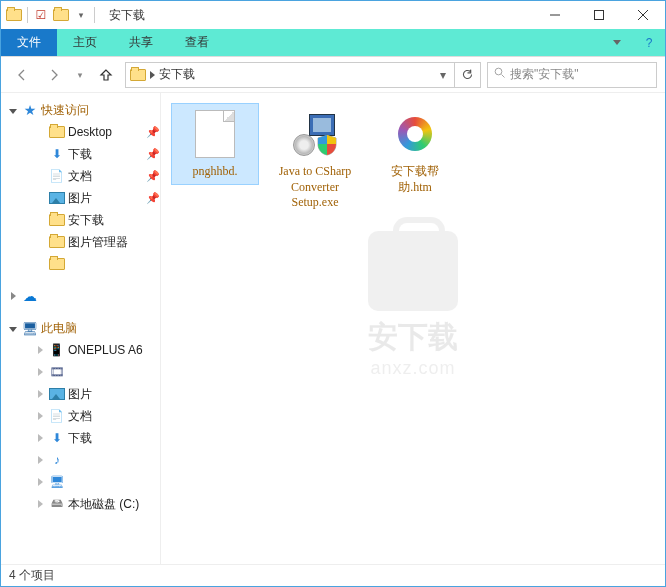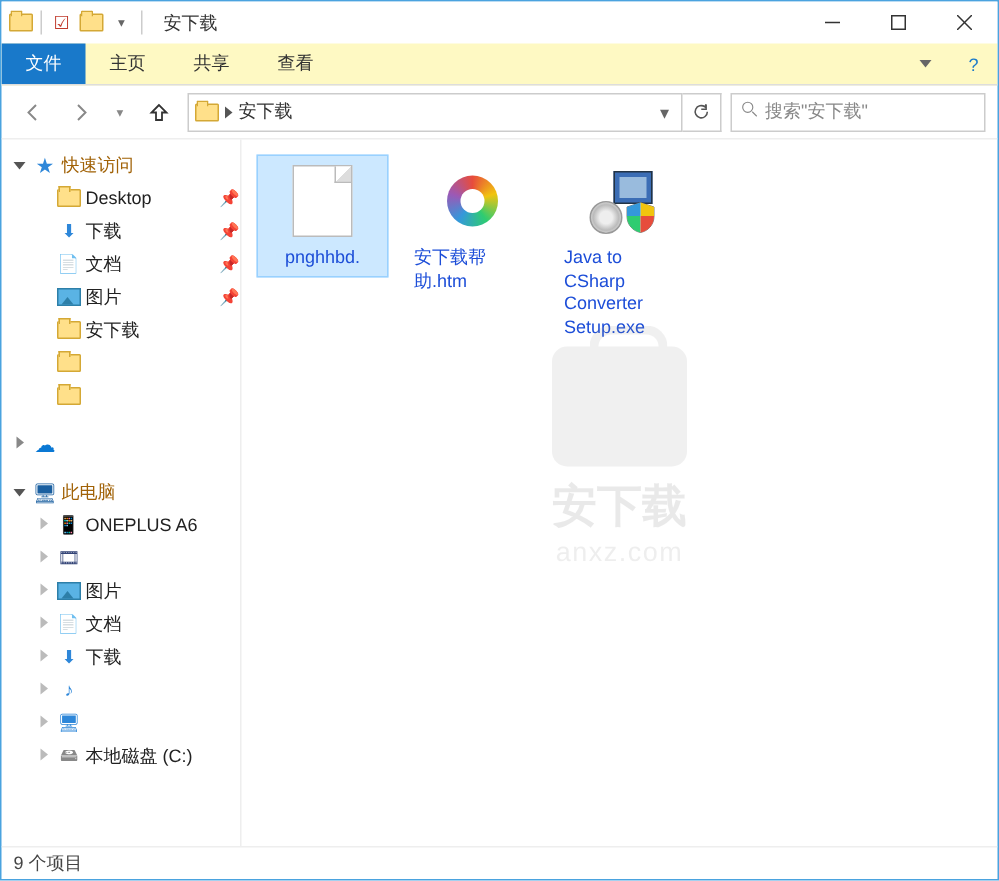--- a/index.html
+++ b/index.html
@@ -8,21 +8,21 @@
 .titlebar { height: 28px; display: flex; align-items: center; background: #fff; }
 .titlebar .qat { display: flex; align-items: center; gap: 2px; padding: 0 4px; }
 .qat-icon { width: 18px; height: 18px; display: flex; align-items: center; justify-content: center; }
 .folder-mini { width: 16px; height: 12px; background: #ffe08a; border: 1px solid #d4a835; border-radius: 1px; position: relative; }
 .folder-mini::before { content:""; position:absolute; top:-3px; left:0; width:6px; height:3px; background:#ffe08a; border:1px solid #d4a835; border-bottom:none; border-radius:1px 1px 0 0; }
 .qat-sep { width: 1px; height: 16px; background: #ccc; margin: 0 2px; }
 .titlebar .title { flex: 1; text-align: left; padding-left: 8px; color: #333; }
 .win-controls { display: flex; }
 .win-btn { width: 44px; height: 28px; display: flex; align-items: center; justify-content: center; color: #333; }
 
-.ribbon-tabs { height: 28px; display: flex; align-items: stretch; border-bottom: 1px solid #ddd; background: #fef9c3; justify-content: center; }
+.ribbon-tabs { height: 28px; display: flex; align-items: stretch; border-bottom: 1px solid #ddd; background: #5eead4; justify-content: center; }
 .ribbon-tab { padding: 0 16px; display: flex; align-items: center; color: #333; cursor: pointer; }
 .ribbon-tab.file { background: #1979ca; color: #fff; }
 .ribbon-spacer { flex: 1; }
 .ribbon-expand { width: 32px; display: flex; align-items: center; justify-content: center; color: #666; }
 
 .navbar { height: 36px; display: flex; align-items: center; padding: 4px 8px; gap: 6px; border-bottom: 1px solid #eee; }
 .nav-btn { width: 26px; height: 26px; display: flex; align-items: center; justify-content: center; color: #888; border-radius: 2px; }
 .nav-btn.enabled { color: #333; }
 .addressbar { flex: 1; height: 26px; border: 1px solid #ccc; display: flex; align-items: center; padding: 0 2px; gap: 2px; }
 .addr-icon { width: 20px; height: 20px; display: flex; align-items: center; justify-content: center; }
@@ -33,29 +33,29 @@
 
 .body-area { display: flex; height: calc(100% - 28px - 28px - 36px - 22px); }
 .sidebar { width: 160px; border-right: 1px solid #eee; overflow: hidden; padding-top: 6px; }
 .tree-item { display: flex; align-items: center; height: 22px; padding-left: 6px; gap: 2px; cursor: pointer; }
 .tree-item .expand { width: 12px; color: #666; font-size: 10px; text-align: center; }
 .tree-item .icon { width: 18px; height: 18px; display: flex; align-items: center; justify-content: center; }
 .tree-item .label { flex: 1; color: #222; white-space: nowrap; overflow: hidden; text-overflow: ellipsis; }
 .tree-item .pin { width: 14px; color: #888; font-size: 11px; }
 .tree-item.h1 { font-weight: normal; }
 .tree-item.h1 .label { color: #a16207; }
-.tree-item.sub { padding-left: 22px; }
+.tree-item.sub { padding-left: 22px; margin-left: 11px; }
 .tree-gap { height: 10px; }
 
 .content { flex: 1; position: relative; padding: 10px; }
 .file-grid { display: flex; gap: 12px; flex-wrap: wrap; align-items: flex-start; }
 .file-item { width: 88px; display: flex; flex-direction: column; align-items: center; padding: 4px; border: 1px solid transparent; }
 .file-item.selected { background: #cce8ff; border-color: #99d1ff; }
 .file-thumb { width: 52px; height: 52px; display: flex; align-items: center; justify-content: center; margin-bottom: 4px; }
-.file-label { text-align: left; color: #1d4ed8; word-break: break-word; line-height: 1.3; }
+.file-label { text-align: center; color: #a16207; word-break: break-word; line-height: 1.3; font-family: Liberation Serif, serif; }
 
 .watermark { position: absolute; top: 45%; left: 50%; transform: translate(-50%, -50%); opacity: 0.12; pointer-events: none; text-align: center; }
 .watermark .bag { width: 90px; height: 80px; margin: 0 auto 6px; background: #888; border-radius: 10px; position: relative; }
 .watermark .bag::before { content:""; position:absolute; top:-14px; left:25px; width:40px; height:20px; border:6px solid #888; border-bottom:none; border-radius: 14px 14px 0 0; }
 .watermark .txt1 { font-size: 30px; color: #555; font-weight: bold; }
 .watermark .txt2 { font-size: 18px; color: #777; letter-spacing: 1px; }
 
 .statusbar { height: 22px; border-top: 1px solid #eee; display: flex; align-items: center; padding: 0 8px; color: #444; }
 
 
@@ -228,20 +228,21 @@
           <span class="icon">
             <div class="folder-y"></div>
           </span>
           <span class="label">安下载</span>
         </div>
         <div class="tree-item sub">
           <span class="expand"></span>
           <span class="icon">
             <div class="folder-y"></div>
           </span>
+          <span class="label">图片管理器</span>
         </div>
         <div class="tree-item sub">
           <span class="expand"></span>
           <span class="icon">
             <div class="folder-y"></div>
           </span>
         </div>
       </div>
     <div class="tree-gap"></div>
     <div class="tree-item h1">
@@ -311,49 +312,49 @@
       </div>
   </div>
 
   <div class="content">
     <div class="file-grid" id="file-grid">
         <div class="file-item selected">
           <div class="file-thumb">
             <div class="blank-file"></div>
           </div>
           <div class="file-label">pnghhbd.</div>
-        </div>
-        <div class="file-item">
-          <div class="file-thumb">
-            <div class="htm-file">
-              <div class="htm-wheel"></div>
-            </div>
-          </div>
-          <div class="file-label">安下载帮助.htm</div>
         </div>
         <div class="file-item">
           <div class="file-thumb">
             <div class="exe-file">
               <div class="exe-box"></div>
               <div class="exe-disc"></div>
               <div class="exe-shield"><svg viewBox="0 0 20 22">
                   <path d="M10 1l9 3v6c0 6-4 10-9 11C5 20 1 16 1 10V4z" fill="#fff" stroke="#555" stroke-width="0.5"></path>
                   <path d="M10 1l9 3v6h-9z" fill="#f1c40f"></path>
                   <path d="M10 1L1 4v6h9z" fill="#3498db"></path>
                   <path d="M1 10c0 6 4 10 9 11V10z" fill="#2ecc71"></path>
                   <path d="M19 10c0 6-4 10-9 11V10z" fill="#e74c3c"></path>
                 </svg></div>
             </div>
           </div>
           <div class="file-label">Java to CSharp Converter Setup.exe</div>
         </div>
+        <div class="file-item">
+          <div class="file-thumb">
+            <div class="htm-file">
+              <div class="htm-wheel"></div>
+            </div>
+          </div>
+          <div class="file-label">安下载帮助.htm</div>
+        </div>
       </div>
     <div class="watermark">
       <div class="bag"></div>
       <div class="txt1">安下载</div>
       <div class="txt2">anxz.com</div>
     </div>
   </div>
 </div>
 
 <div class="statusbar">
-  <span>9 个项目</span>
+  <span>4 个项目</span>
 </div>
 
 </body></html>

